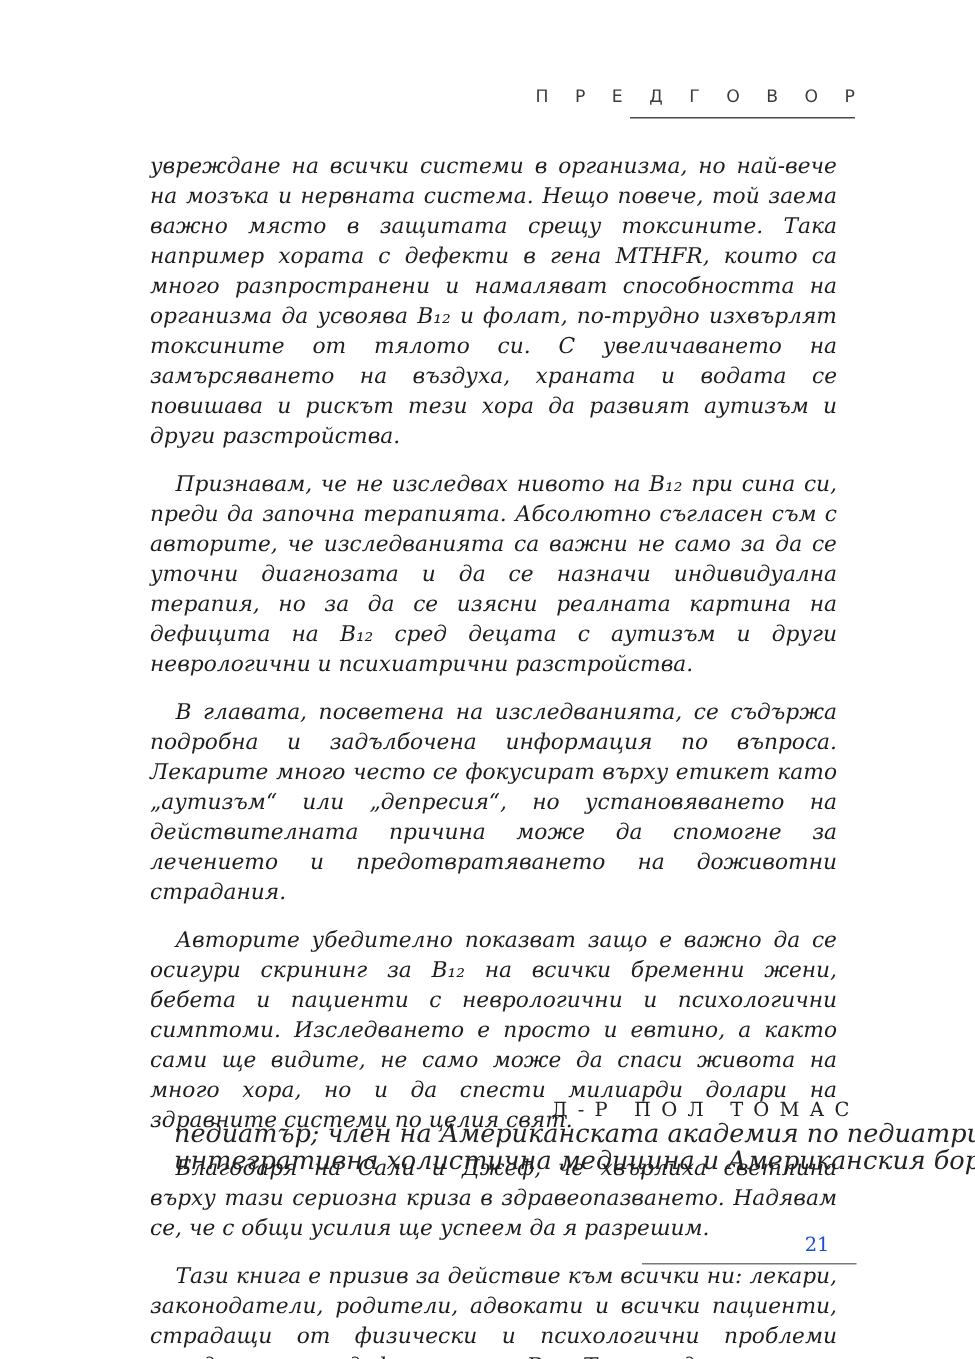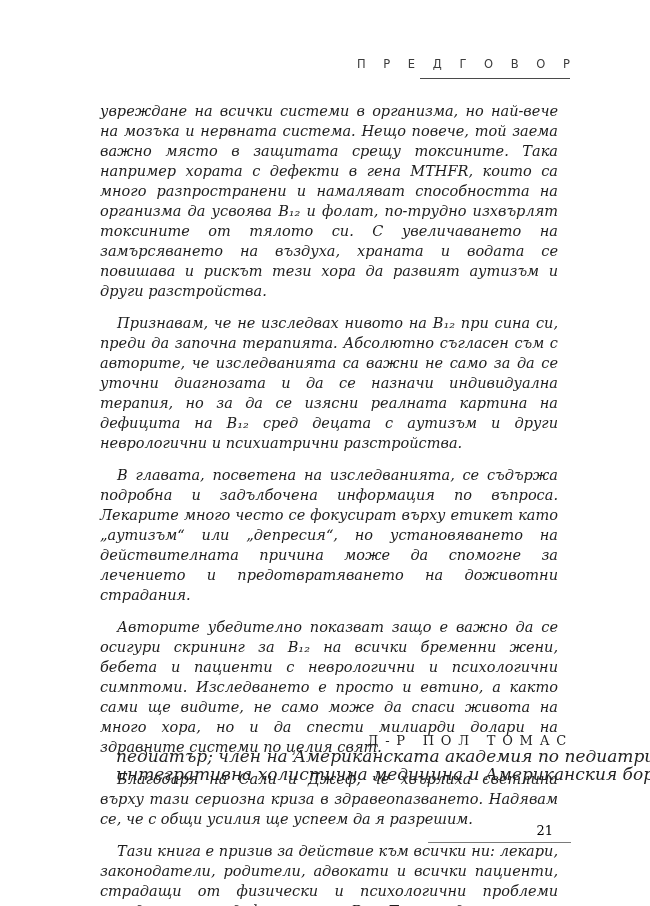--- a/index.html
+++ b/index.html
@@ -67,21 +67,21 @@
     color: #222222;
     white-space: nowrap;
   }
   .sig-credential:first-of-type { margin-top: 3px; }
   .page-number {
     position: absolute;
     top: 823px;
     right: 97px;
     font-size: 13px;
     font-style: normal;
-    color: #000000;
+    color: #1d4ed8;
   }
   .footer-rule {
     position: absolute;
     top: 842px;
     right: 79px;
     width: 143px;
     height: 1px;
     background: #7a7a7a;
   }
 </style>

